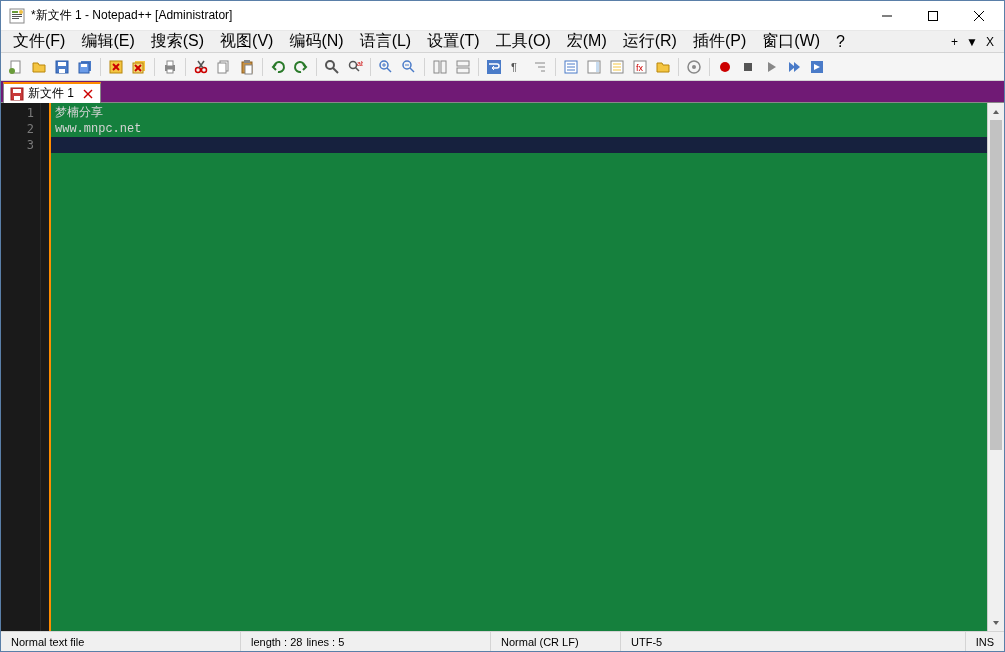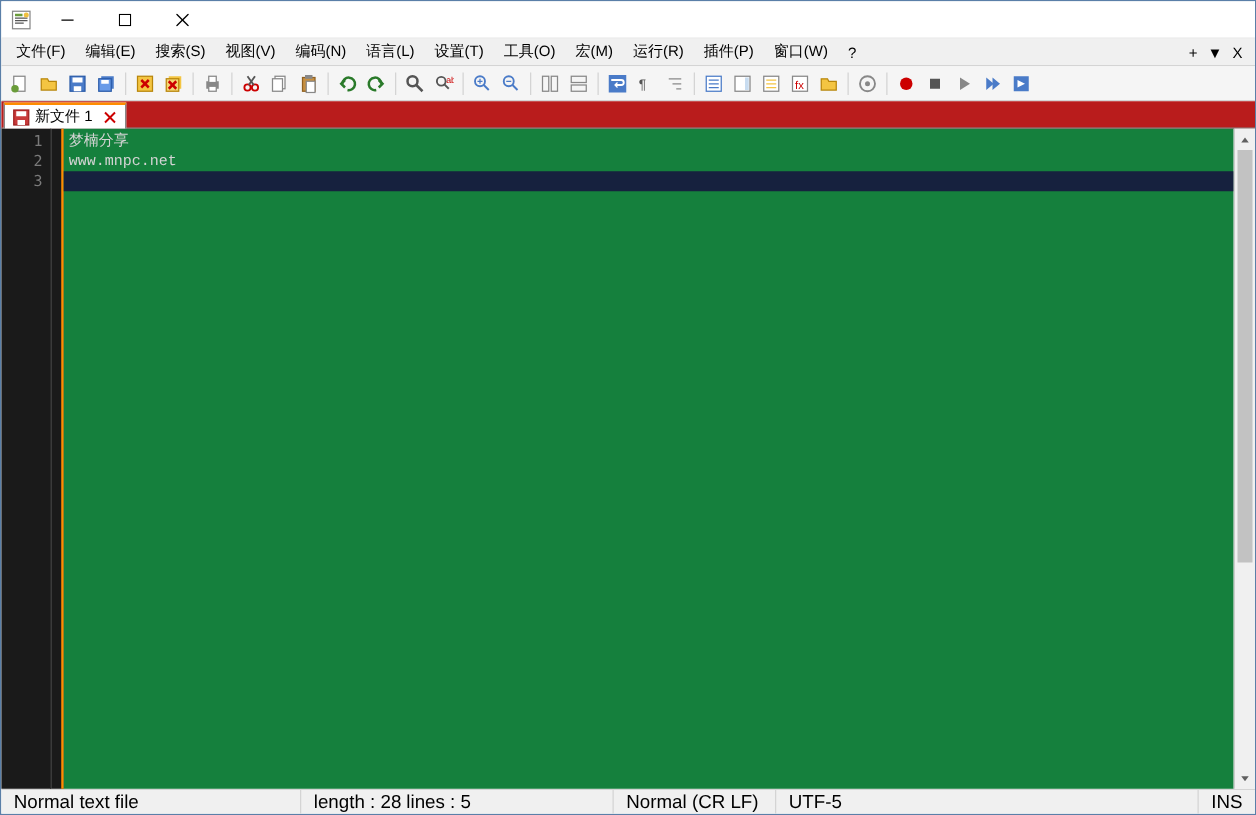--- a/index.html
+++ b/index.html
@@ -4,56 +4,57 @@
 <style>
 * { margin: 0; padding: 0; box-sizing: border-box; }
 body { font-family: "Microsoft YaHei", "Segoe UI", Tahoma, sans-serif; font-size: 12px; background: #fff; overflow: hidden; width: 1005px; height: 652px; border: 1px solid #5a7fa8; }
 .titlebar { height: 30px; background: #fff; display: flex; align-items: center; padding: 0 2px; border-bottom: 1px solid #e8e8e8; }
 .titlebar .app-icon { width: 16px; height: 16px; margin: 0 6px; }
 .titlebar .title { flex: 1; font-size: 12px; color: #000; }
 .titlebar .win-controls { display: flex; }
 .titlebar .win-btn { width: 46px; height: 30px; display: flex; align-items: center; justify-content: center; cursor: pointer; }
 .titlebar .win-btn svg { width: 10px; height: 10px; }
 .menubar { height: 22px; background: #f0f0f0; display: flex; align-items: center; padding: 0 4px; border-bottom: 1px solid #d4d4d4; }
-.menubar .menu-item { padding: 2px 8px; cursor: pointer; font-size: 12px; }
+.menubar .menu-item { padding: 2px 8px; cursor: pointer; font-size: 16px; }
 .menubar .extra { margin-left: auto; display: flex; gap: 8px; padding-right: 6px; }
 .toolbar { height: 28px; background: #f5f5f5; display: flex; align-items: center; padding: 0 4px; border-bottom: 1px solid #d4d4d4; gap: 1px; }
 .toolbar .tbtn { width: 22px; height: 22px; display: flex; align-items: center; justify-content: center; cursor: pointer; border-radius: 2px; }
 .toolbar .sep { width: 1px; height: 18px; background: #d4d4d4; margin: 0 3px; }
-.tabbar { height: 22px; background: #b91c1c; display: flex; align-items: flex-start; padding: 0 2px; border-bottom: 1px solid #888; }
+.tabbar { height: 22px; background: #701a75; display: flex; align-items: flex-start; padding: 0 2px; border-bottom: 1px solid #888; }
 .tab { height: 21px; background: #fff; border: 1px solid #888; border-bottom: none; display: flex; align-items: center; padding: 0 6px; gap: 4px; font-size: 12px; border-top: 2px solid #ff8c00; cursor: pointer; position: relative; top: 1px; }
 .tab .tab-icon { width: 14px; height: 14px; }
 .tab .close { width: 12px; height: 12px; cursor: pointer; margin-left: 4px; }
 .editor-wrap { position: relative; height: calc(100% - 30px - 22px - 28px - 22px - 20px); display: flex; }
 .gutter { width: 40px; background: #1a1a1a; color: #7a7a7a; font-family: Consolas, monospace; font-size: 12px; padding-top: 2px; text-align: right; border-right: 1px solid #2a2a2a; }
 .gutter .ln { height: 16px; padding-right: 6px; line-height: 16px; }
 .marker-col { width: 10px; background: #1a1a1a; border-right: 2px solid #ff8c00; }
 .editor { flex: 1; background: #15803d; color: #d4d4d4; font-family: Consolas, "Courier New", monospace; font-size: 12px; padding: 2px 4px; position: relative; }
 .editor .line { height: 16px; line-height: 16px; white-space: pre; }
 .editor .current-line { background: #16213e; position: absolute; left: 0; right: 0; height: 16px; }
 .scrollbar-v { width: 17px; background: #f0f0f0; border-left: 1px solid #ccc; position: relative; }
 .scrollbar-v .thumb { position: absolute; top: 17px; left: 2px; right: 2px; height: 330px; background: #c2c2c2; }
 .scrollbar-v .arrow { height: 17px; display: flex; align-items: center; justify-content: center; background: #f0f0f0; }
-.statusbar { height: 20px; background: #f0f0f0; border-top: 1px solid #d4d4d4; display: flex; align-items: center; font-size: 15px; color: #000; }
+.statusbar { height: 20px; background: #f0f0f0; border-top: 1px solid #d4d4d4; display: flex; align-items: center; font-size: 11px; color: #000; }
 .statusbar .cell { padding: 0 10px; border-right: 1px solid #d4d4d4; height: 100%; display: flex; align-items: center; }
 </style>
 </head>
 <body>
 
 <div class="titlebar">
   <span class="app-icon">
     <svg viewBox="0 0 16 16">
         <rect x="1" y="1" width="14" height="14" fill="#fff" stroke="#888"></rect>
         <rect x="3" y="3" width="6" height="2" fill="#6a9c3a"></rect>
         <rect x="3" y="6" width="10" height="1" fill="#555"></rect>
         <rect x="3" y="8" width="10" height="1" fill="#555"></rect>
         <rect x="3" y="10" width="7" height="1" fill="#555"></rect>
         <circle cx="12" cy="4" r="2" fill="#f0c040"></circle>
       </svg>
   </span>
+  <div class="title">*新文件 1 - Notepad++ [Administrator]</div>
   <div class="win-controls">
     <div class="win-btn">
         <svg viewBox="0 0 10 10">
           <line x1="0" y1="5" x2="10" y2="5" stroke="#000" stroke-width="1"></line>
         </svg>
       </div>
     <div class="win-btn">
         <svg viewBox="0 0 10 10">
           <rect x="0.5" y="0.5" width="9" height="9" fill="none" stroke="#000" stroke-width="1"></rect>
         </svg>

